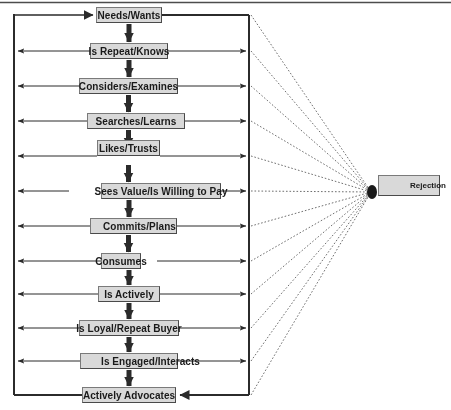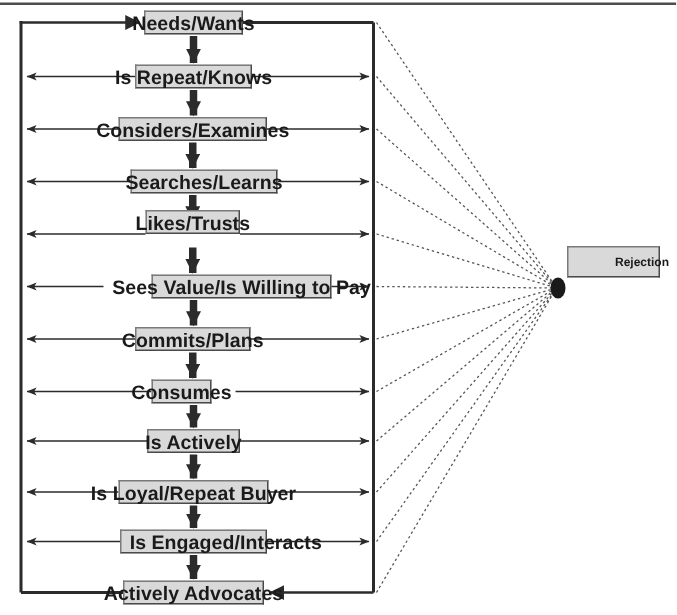--- a/index.html
+++ b/index.html
@@ -30,21 +30,21 @@
     box-sizing: border-box;
     background: #d9d9d9;
     border: 1px solid #7a7a7a;
     border-right-color: #4a4a4a;
     border-bottom-color: #4a4a4a;
     display: flex;
     align-items: center;
     justify-content: center;
     font-family: "Liberation Sans", sans-serif;
     font-weight: bold;
-    font-size: 13px;
+    font-size: 10px;
     letter-spacing: 0.05px;
     color: #1a1a1a;
     white-space: nowrap;
     height: 16px;
     z-index: 5;
   }
   .reject-box {
     position: absolute;
     box-sizing: border-box;
     background: #d9d9d9;
@@ -160,37 +160,37 @@
       </div>
       <div class="stage-box" style="left: 87px; top: 113px; width: 98px;">
         <span>Searches/Learns</span>
       </div>
       <div class="stage-box" style="left: 97px; top: 140px; width: 63px;">
         <span>Likes/Trusts</span>
       </div>
       <div class="stage-box" style="left: 69px; top: 183px; width: 120px; margin-left: 32px;">
         <span>Sees Value/Is Willing to Pay</span>
       </div>
-      <div class="stage-box" style="left: 90px; top: 218px; width: 77px;">
+      <div class="stage-box" style="left: 90px; top: 218px; width: 87px; justify-content: flex-end;">
         <span>Commits/Plans</span>
       </div>
       <div class="stage-box" style="left: 101px; top: 253px; width: 40px;">
         <span>Consumes</span>
       </div>
       <div class="stage-box" style="left: 98px; top: 286px; width: 62px;">
         <span>Is Actively</span>
       </div>
       <div class="stage-box" style="left: 79px; top: 320px; width: 100px;">
         <span>Is Loyal/Repeat Buyer</span>
       </div>
       <div class="stage-box" style="left: 80px; top: 353px; width: 98px; padding-left: 43px;">
         <span>Is Engaged/Interacts</span>
       </div>
       <div class="stage-box" style="left: 82px; top: 387px; width: 94px; text-align: right;">
         <span>Actively Advocates</span>
       </div>
     </div>
 
-  <div class="reject-box" id="rejection-box" style="left: 378px; top: 164px; width: 62px; height: 21px; padding-left: 38px;">
+  <div class="reject-box" id="rejection-box" style="left: 378px; top: 175px; width: 62px; height: 21px; padding-left: 38px;">
     <span>Rejection</span>
   </div>
 
 </div>
 
 </body></html>

